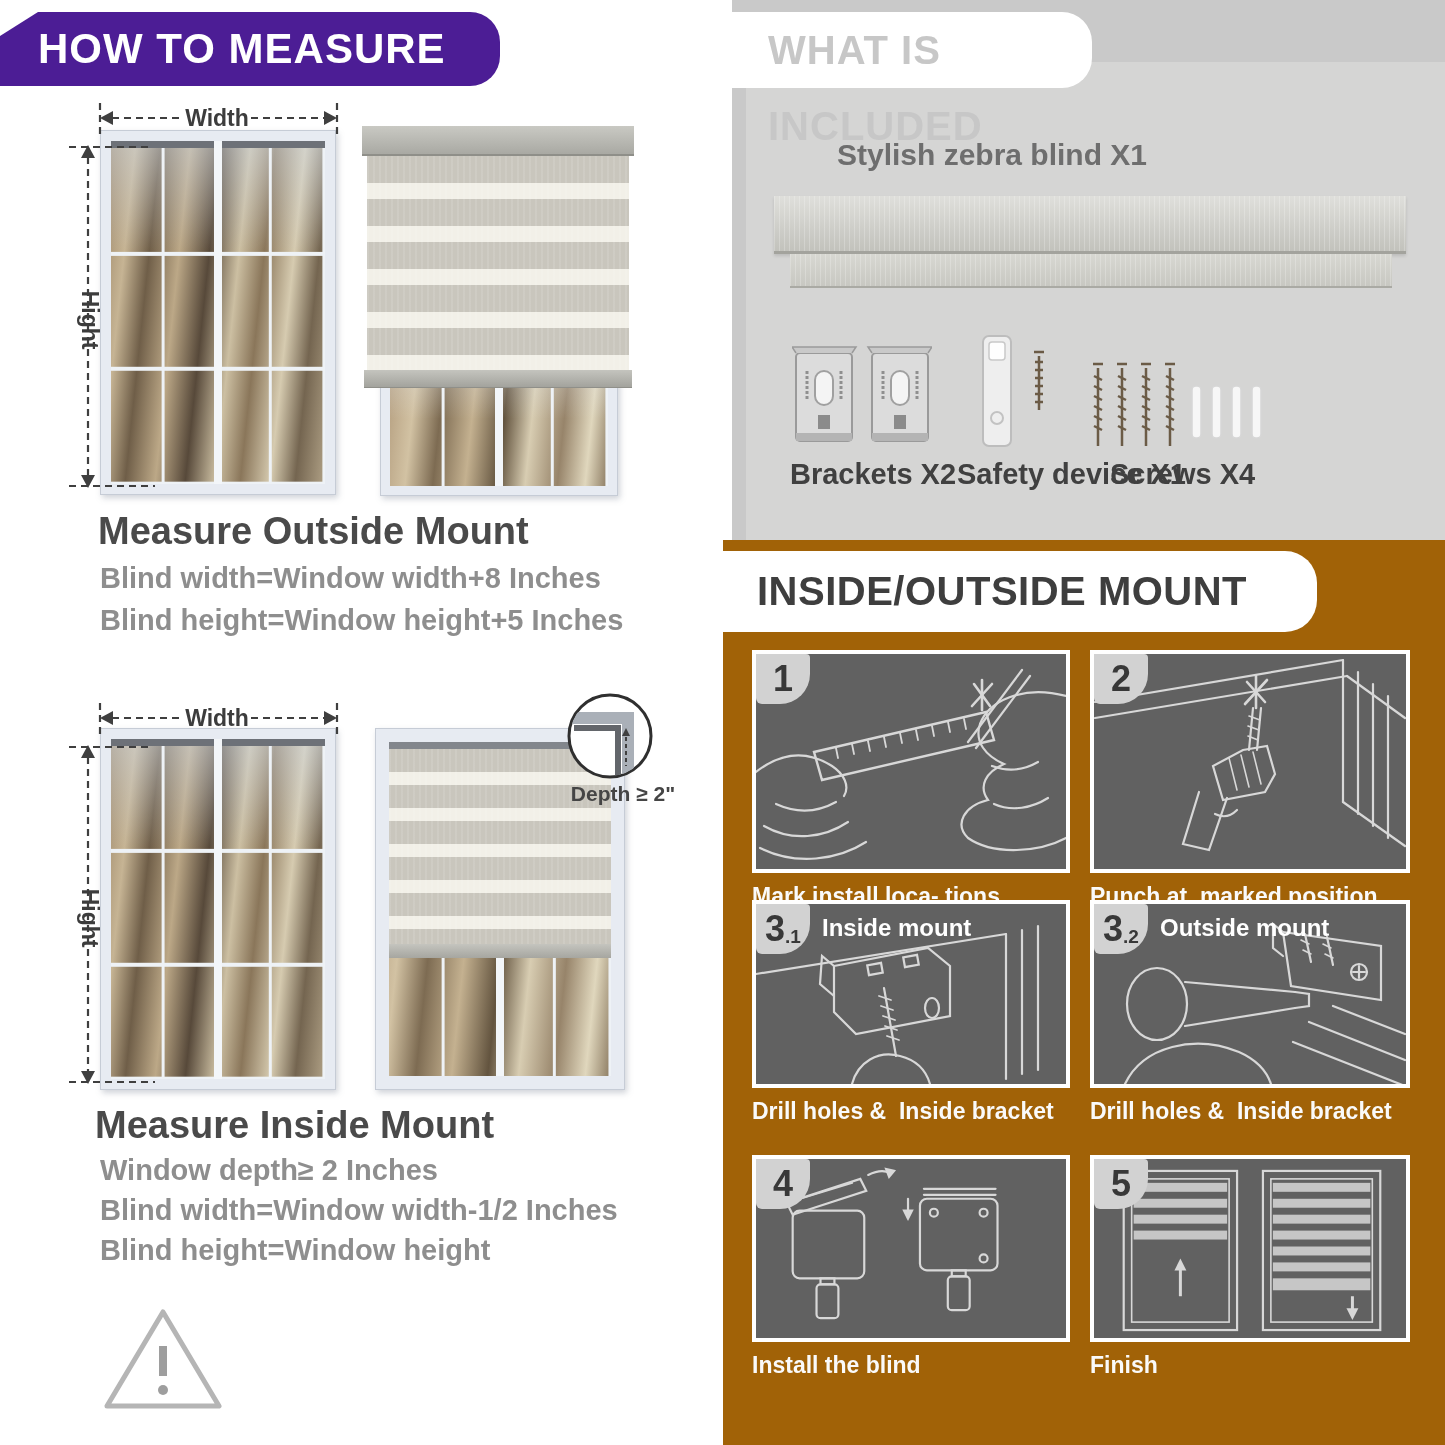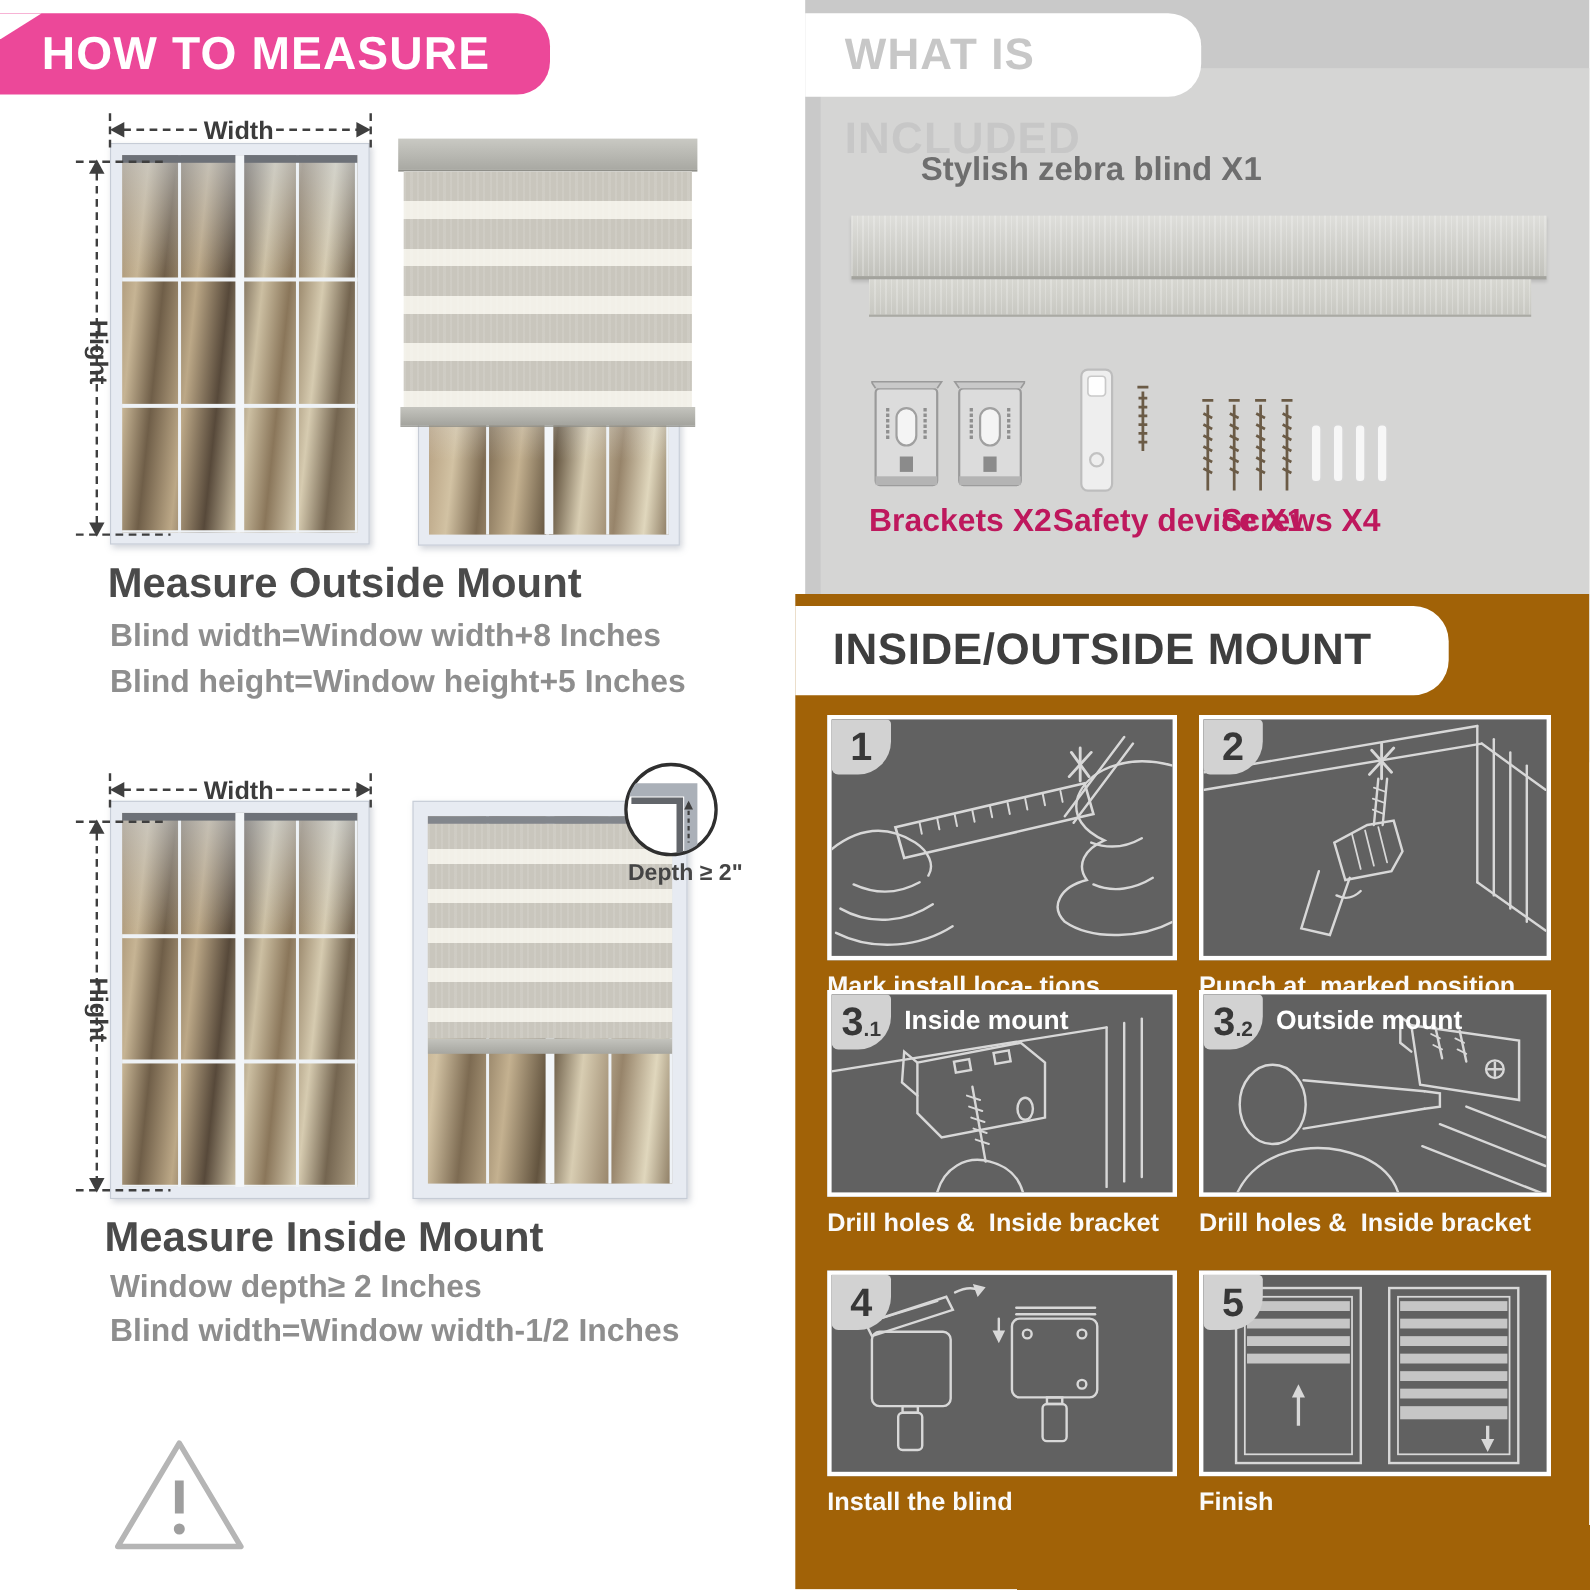--- a/index.html
+++ b/index.html
@@ -1,21 +1,21 @@
 <!DOCTYPE html>
 <html><head>
 <meta charset="utf-8">
 <style>
   html,body{margin:0;padding:0;background:#ffffff;}
   .canvas{position:relative;width:1445px;height:1445px;background:#ffffff;overflow:hidden;
           font-family:"Liberation Sans",sans-serif;}
   .abs{position:absolute;}
 
   
-  .banner-gray{position:absolute;left:0;top:12px;width:500px;height:74px;background:#ec4899;
+  .banner-gray{position:absolute;left:0;top:12px;width:500px;height:74px;background:#4c1d95;
     border-radius:0 30px 30px 0;color:#ffffff;font-weight:700;font-size:42px;line-height:74px;
     padding-left:38px;box-sizing:border-box;letter-spacing:1px;}
   .banner-gray::before{content:"";position:absolute;left:0;top:0;width:38px;height:24px;
     background:#ffffff;clip-path:polygon(0 0,100% 0,0 100%);}
 
   .window-photo{position:absolute;background:#e7ebf2;border:1px solid #c6ccd6;
     box-shadow:2px 3px 6px rgba(120,130,145,.35);padding:10px;box-sizing:border-box;}
   .panes{position:relative;width:100%;height:100%;overflow:hidden;
     background-image:
       linear-gradient(90deg, transparent calc(100% - 3px), #eef2f6 0),
@@ -58,21 +58,21 @@
   .blind-label{position:absolute;left:0;top:138px;width:520px;text-align:center;color:#6e6e6e;
     font-weight:700;font-size:30px;}
   .hr-bar1{position:absolute;left:42px;top:196px;width:632px;height:58px;
     background-image:repeating-linear-gradient(90deg, rgba(255,255,255,.22) 0 1px, rgba(0,0,0,0) 1px 5px),
       linear-gradient(180deg,#dfdfdb,#c2c2bc);
     border-bottom:3px solid #a3a39d;box-sizing:border-box;box-shadow:0 2px 3px rgba(0,0,0,.12);}
   .hr-bar2{position:absolute;left:58px;top:254px;width:602px;height:34px;
     background-image:repeating-linear-gradient(90deg, rgba(255,255,255,.22) 0 1px, rgba(0,0,0,0) 1px 5px),
       linear-gradient(180deg,#d8d8d2,#c8c8c2);
     border-bottom:2px solid #aaaaa4;box-sizing:border-box;}
-  .item-label{position:absolute;color:#be185d;font-weight:700;font-size:29px;}
+  .item-label{position:absolute;color:#404040;font-weight:700;font-size:29px;}
 
   
   .mount{position:absolute;left:723px;top:540px;width:722px;height:905px;background:#a16207;}
   .banner-white-dark{position:absolute;left:0;top:11px;width:594px;height:81px;background:#ffffff;
     border-radius:0 32px 32px 0;color:#3e3e3e;font-weight:700;font-size:40px;line-height:81px;
     padding-left:34px;box-sizing:border-box;letter-spacing:.5px;}
   .step{position:absolute;}
   .panel{position:relative;width:100%;border:4px solid #ffffff;background:#616161;box-sizing:border-box;overflow:hidden;}
   .badge{position:absolute;top:0;left:0;width:54px;height:50px;background:#d2d2d2;
     border-radius:0 4px 30px 6px;display:flex;align-items:center;justify-content:center;
@@ -175,20 +175,21 @@
       <path d="M8,36 L52,36 L52,86" stroke="#63666b" stroke-width="6" fill="none"></path>
       <line x1="60" y1="38" x2="60" y2="74" stroke="#3f3f3f" stroke-width="2" stroke-dasharray="4 3"></line>
       <polygon points="60,36 56,44 64,44" fill="#3f3f3f"></polygon>
     </g>
   </svg>
   <div class="depth-label" style="left:568px;top:782px;width:110px;text-align:center;">Depth ≥ 2"</div>
 
   <div class="heading-measure" style="left:95px;top:1104px;">Measure Inside Mount</div>
   <div class="line-measure" style="left:100px;top:1154px;">Window depth≥ 2 Inches</div>
   <div class="line-measure" style="left:100px;top:1194px;">Blind width=Window width-1/2 Inches</div>
+  <div class="line-measure" style="left:100px;top:1234px;">Blind height=Window height</div>
 
   <svg class="abs" style="left:97px;top:1302px;" width="132" height="118" viewBox="0 0 132 118">
     <path d="M66,10 L122,104 L10,104 Z" fill="none" stroke="#b5b5b5" stroke-width="5" stroke-linejoin="round"></path>
     <line x1="66" y1="44" x2="66" y2="74" stroke="#9e9e9e" stroke-width="8"></line>
     <circle cx="66" cy="88" r="5" fill="#9e9e9e"></circle>
   </svg>
 
   <div class="included">
     <div class="inner"></div>
     <div class="banner-white-light">

